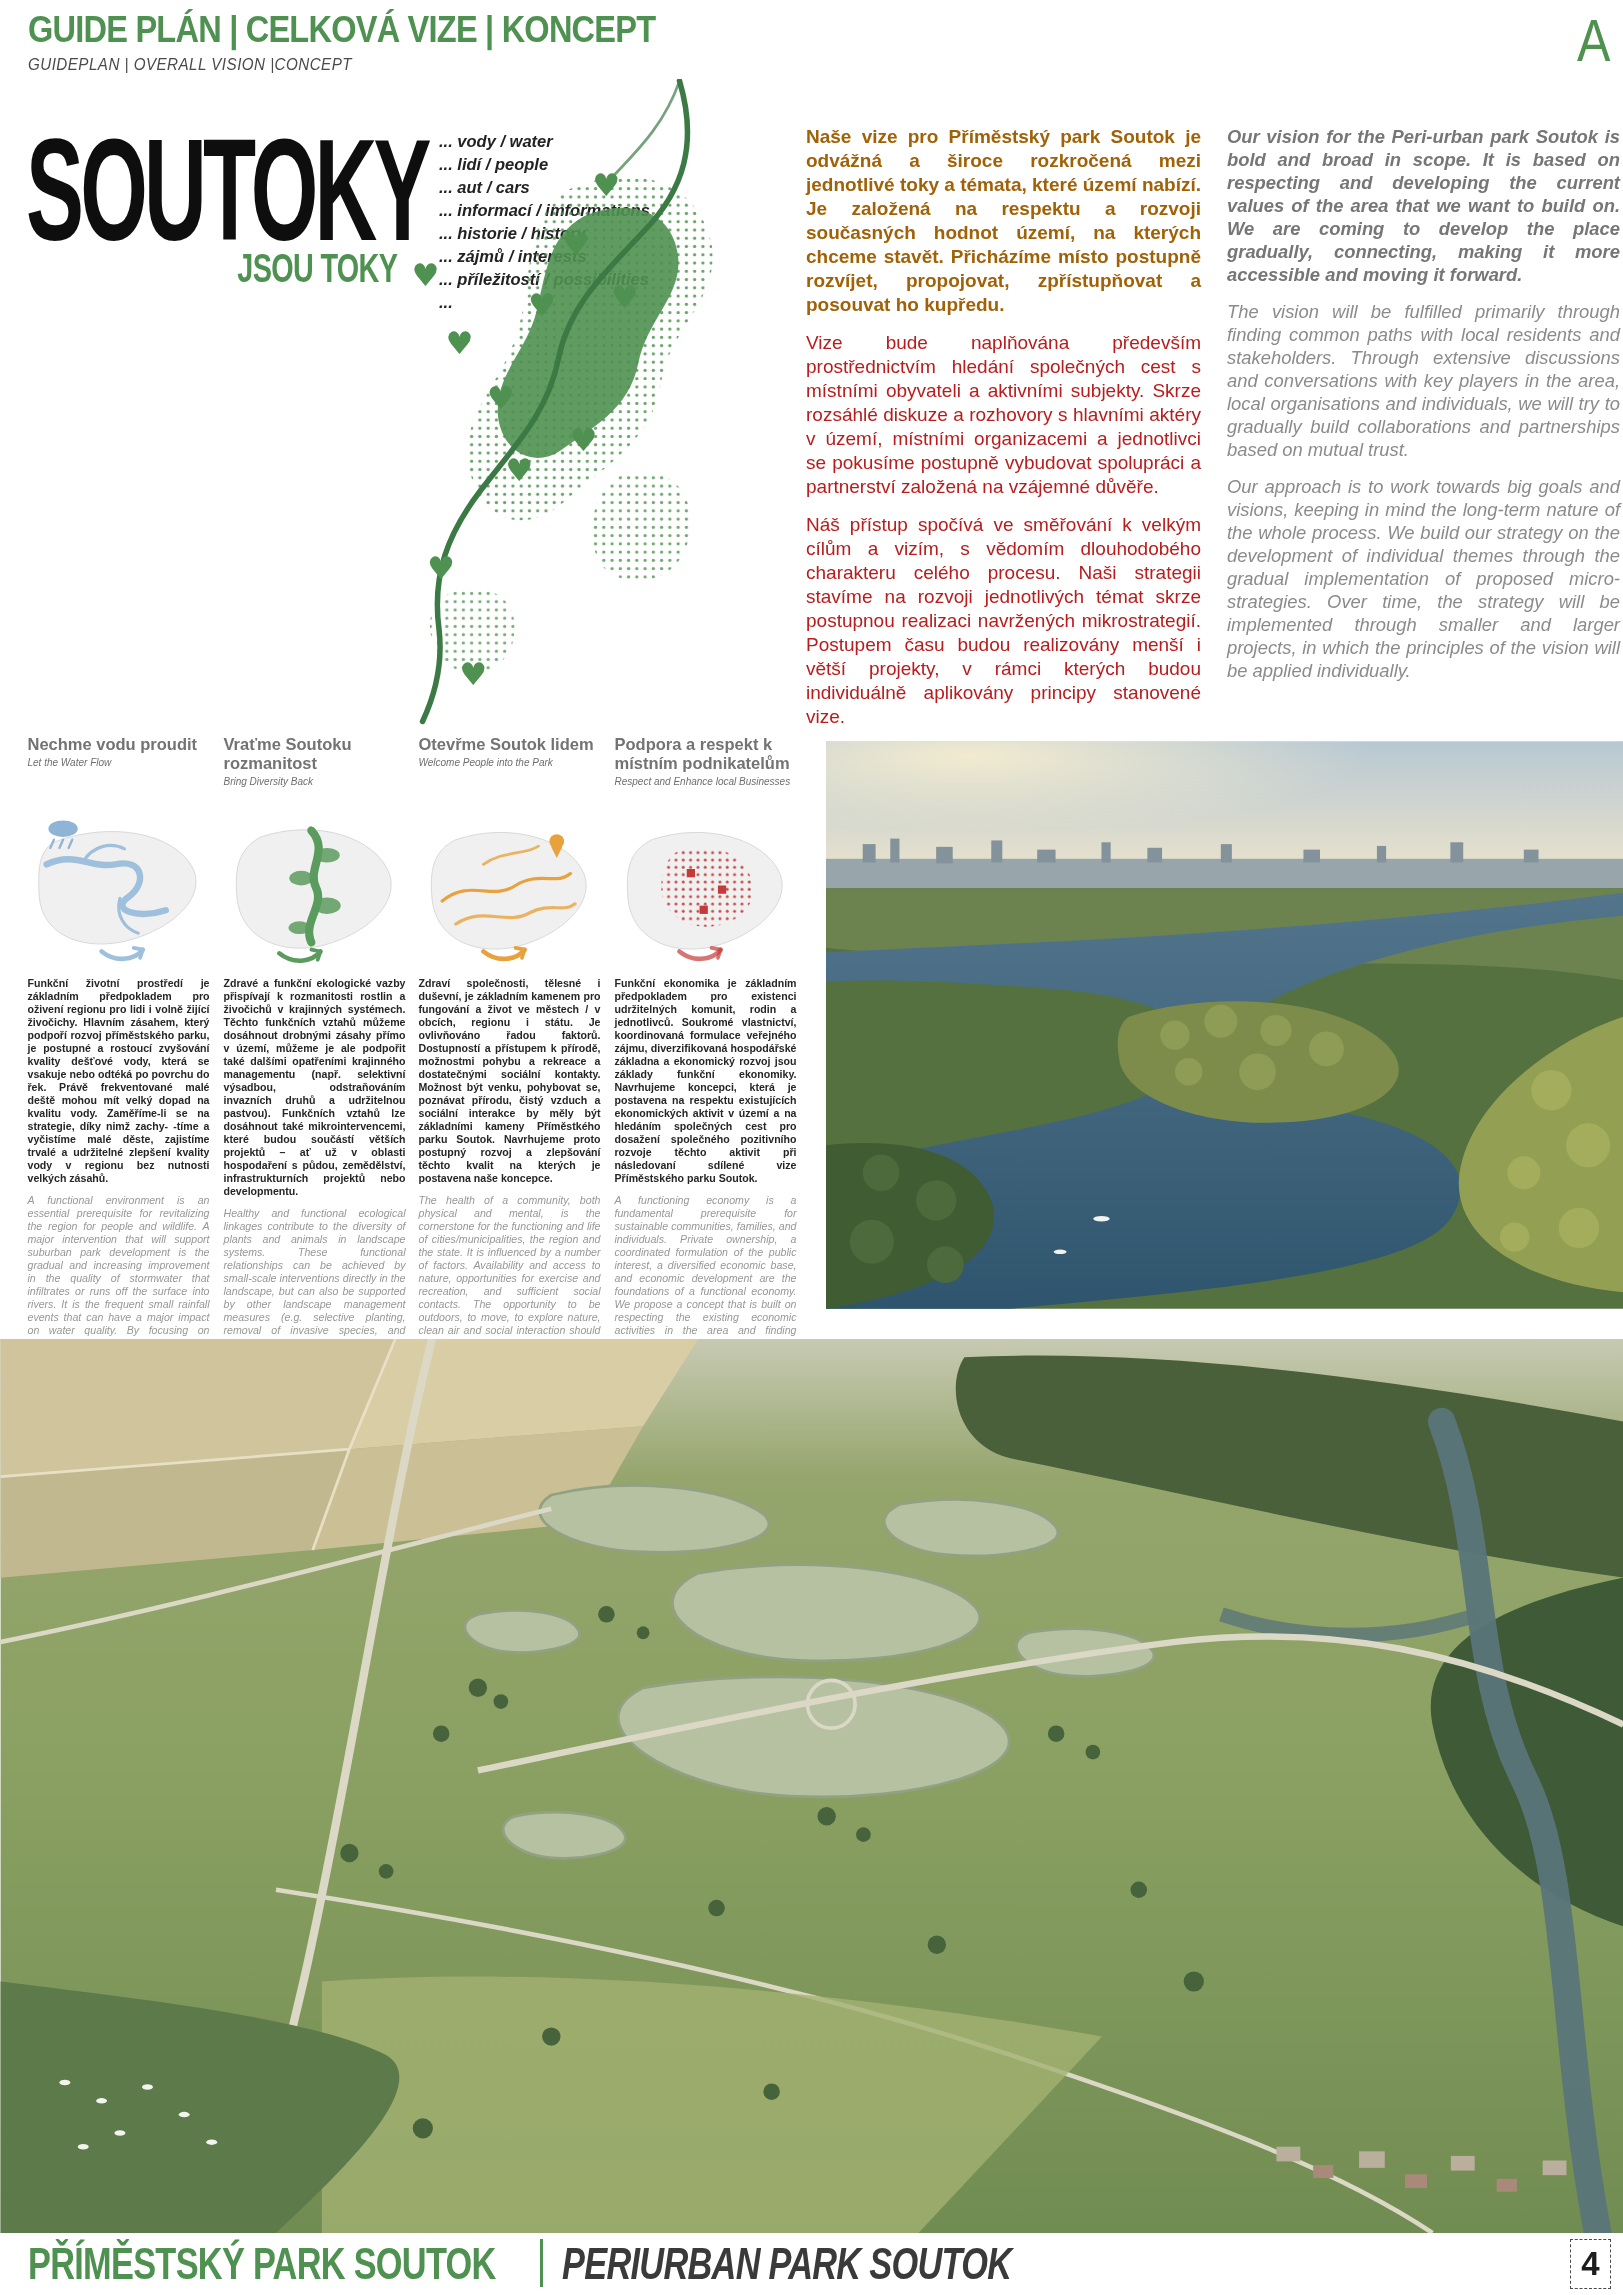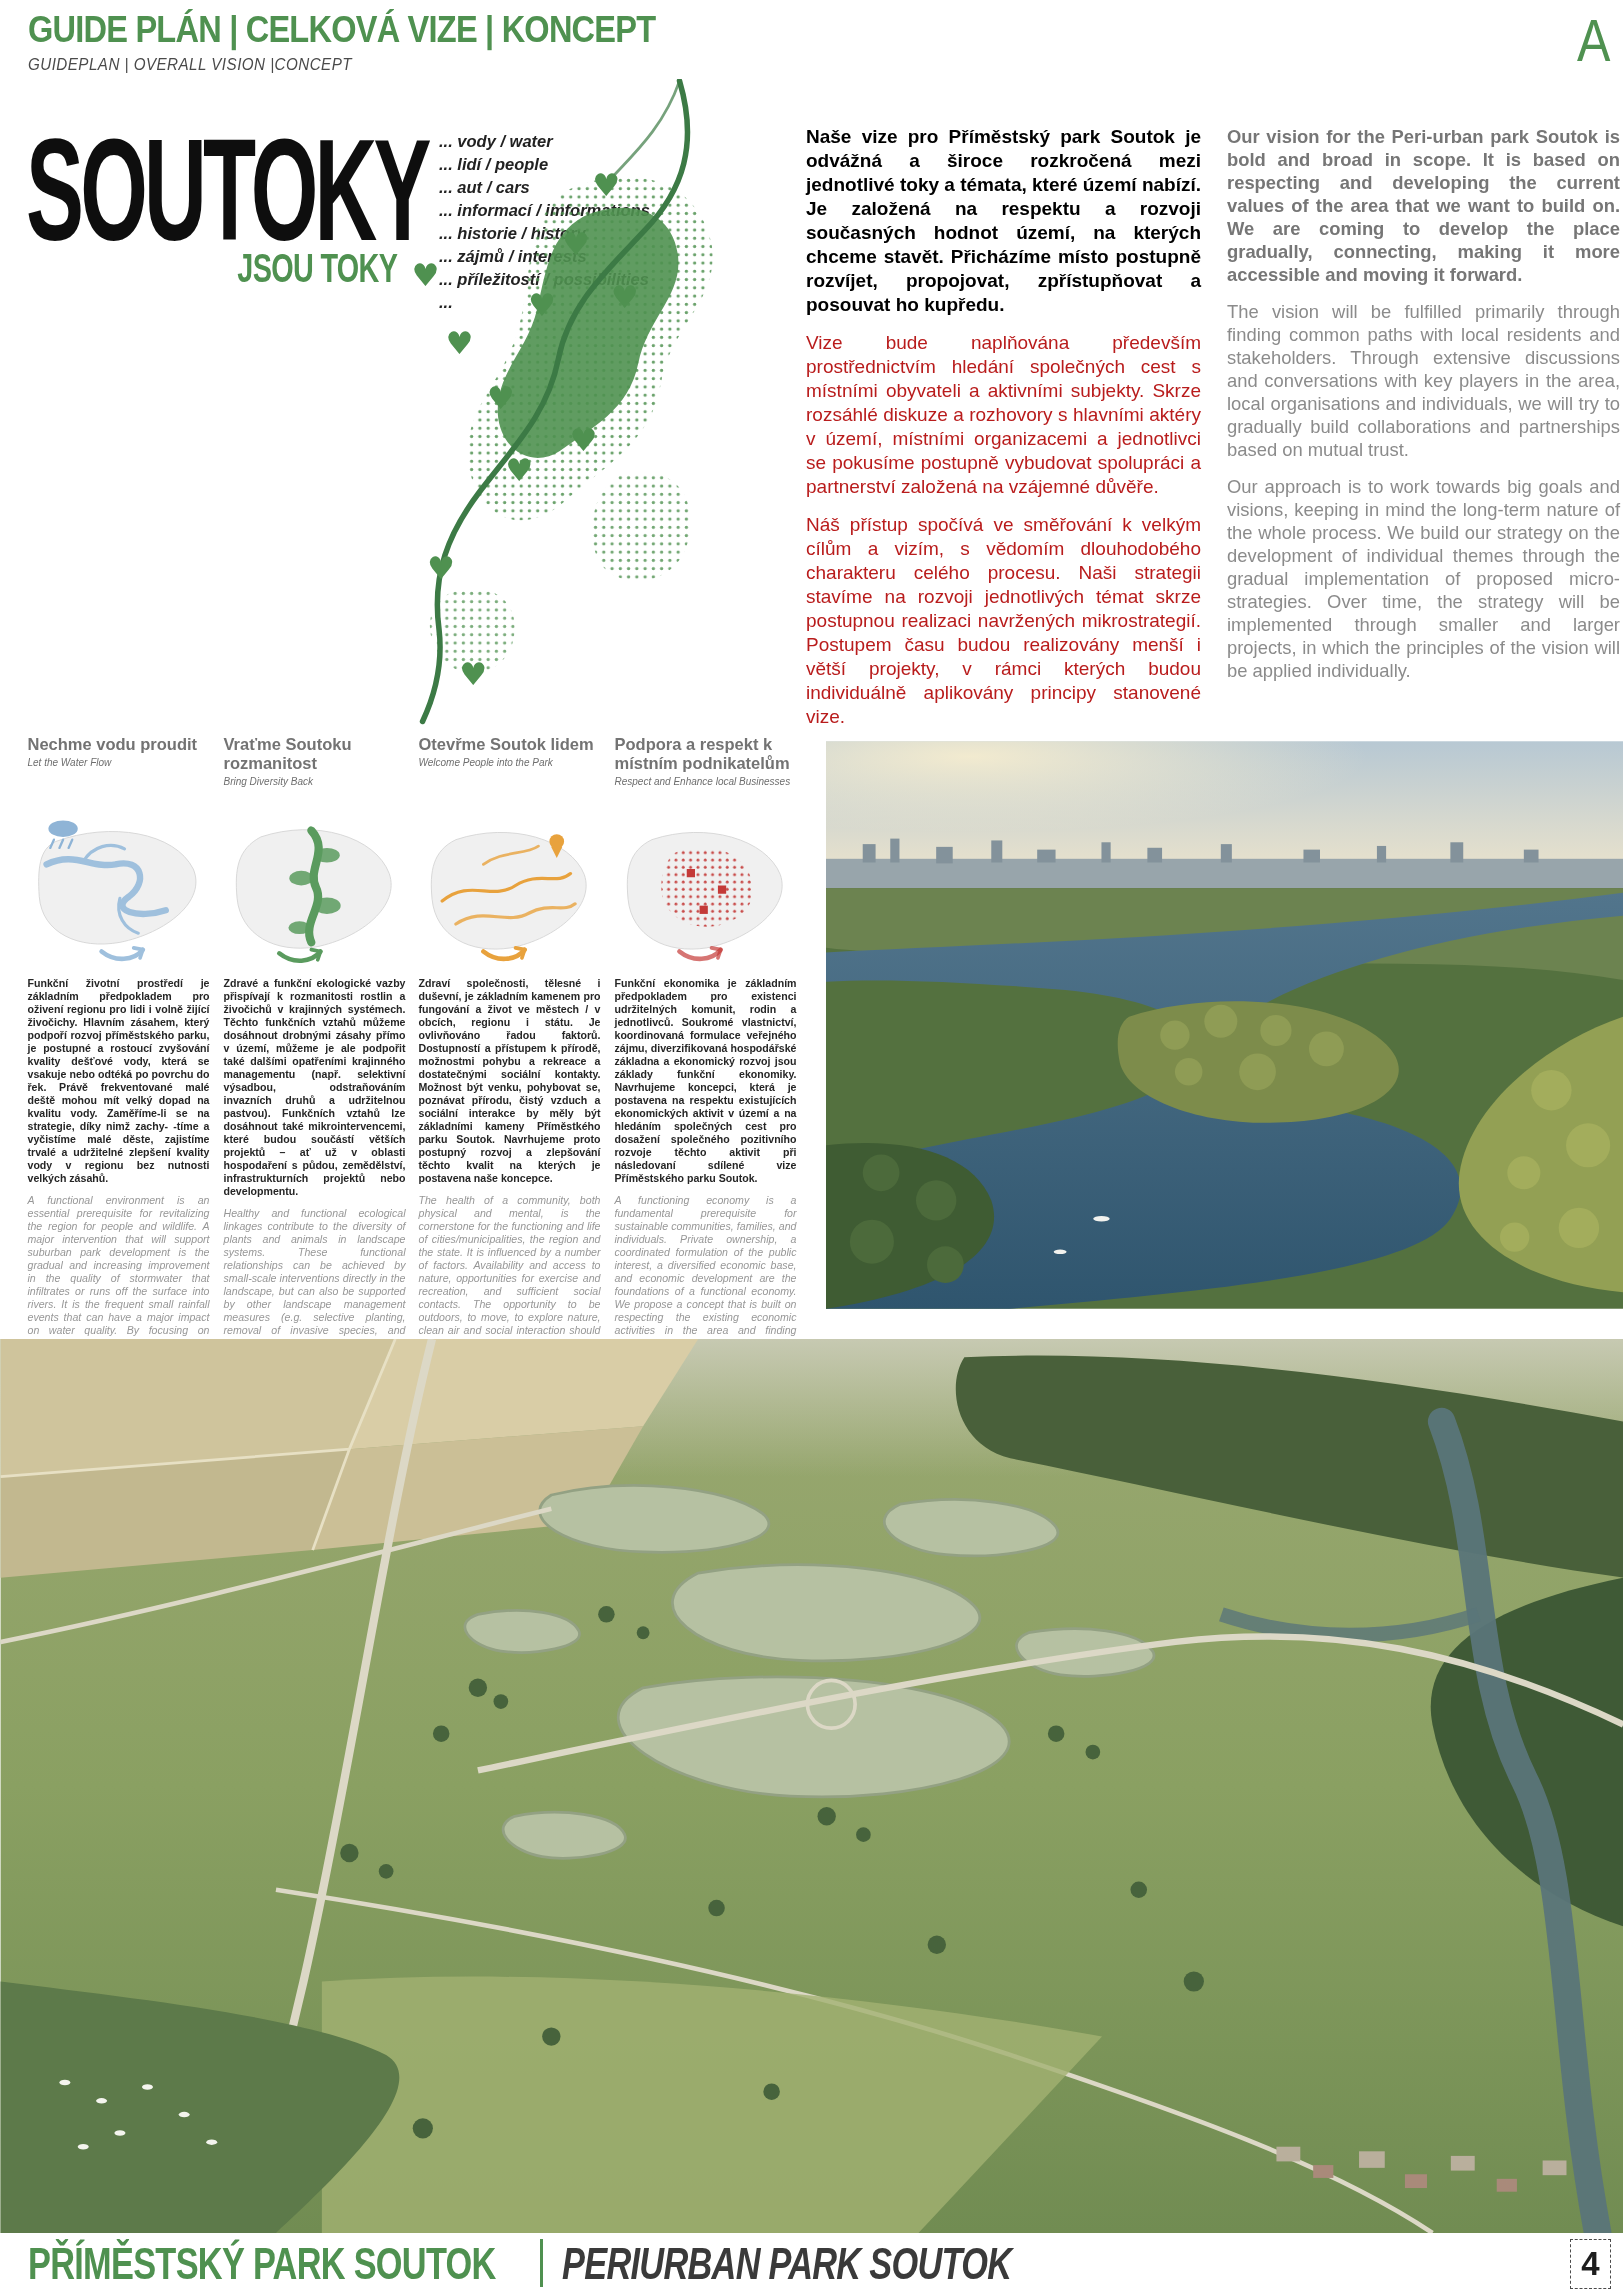--- a/index.html
+++ b/index.html
@@ -22,23 +22,23 @@
     transform:scaleX(.72);transform-origin:right top;white-space:nowrap;}
   .bullets{position:absolute;left:419px;top:130px;width:257px;margin-left:20px;}
   .bullets div{font-size:16.5px;font-weight:700;font-style:italic;color:#222;line-height:23px;white-space:nowrap;}
 
   
   .map-graphic{position:absolute;left:395px;top:79px;width:413px;height:648px;}
 
   
   .cz-col{position:absolute;left:806px;top:125px;width:395px;}
   .cz-col p{margin:0 0 13.8px 0;font-size:19px;line-height:24px;text-align:justify;color:#b91c1c;}
-  .cz-col p.lead{font-weight:700;color:#000000;}
+  .cz-col p.lead{font-weight:700;color:#a16207;}
   .en-col{position:absolute;left:1227px;top:125px;width:393px;}
-  .en-col p{margin:0 0 13.8px 0;font-size:18.4px;line-height:23px;text-align:justify;color:#8b8b8b;}
+  .en-col p{margin:0 0 13.8px 0;font-size:18.4px;line-height:23px;font-style:italic;text-align:justify;color:#8b8b8b;}
   .en-col p.lead{font-weight:700;color:#767676;}
 
   
   .concepts{position:absolute;left:27.5px;top:735px;width:771px;}
   .concept{position:absolute;top:0;width:182px;}
   .concept .head{height:79px;}
   .concept .t-cs{font-size:16.5px;font-weight:700;color:#737373;line-height:19px;}
   .concept .t-en{font-size:10px;font-style:italic;color:#6e6e6e;line-height:18.4px;}
   .concept .sketch{width:182px;height:154px;}
   .concept .b-cs{margin-top:6px;font-size:10.6px;font-weight:700;line-height:13px;text-align:justify;color:#262626;}

